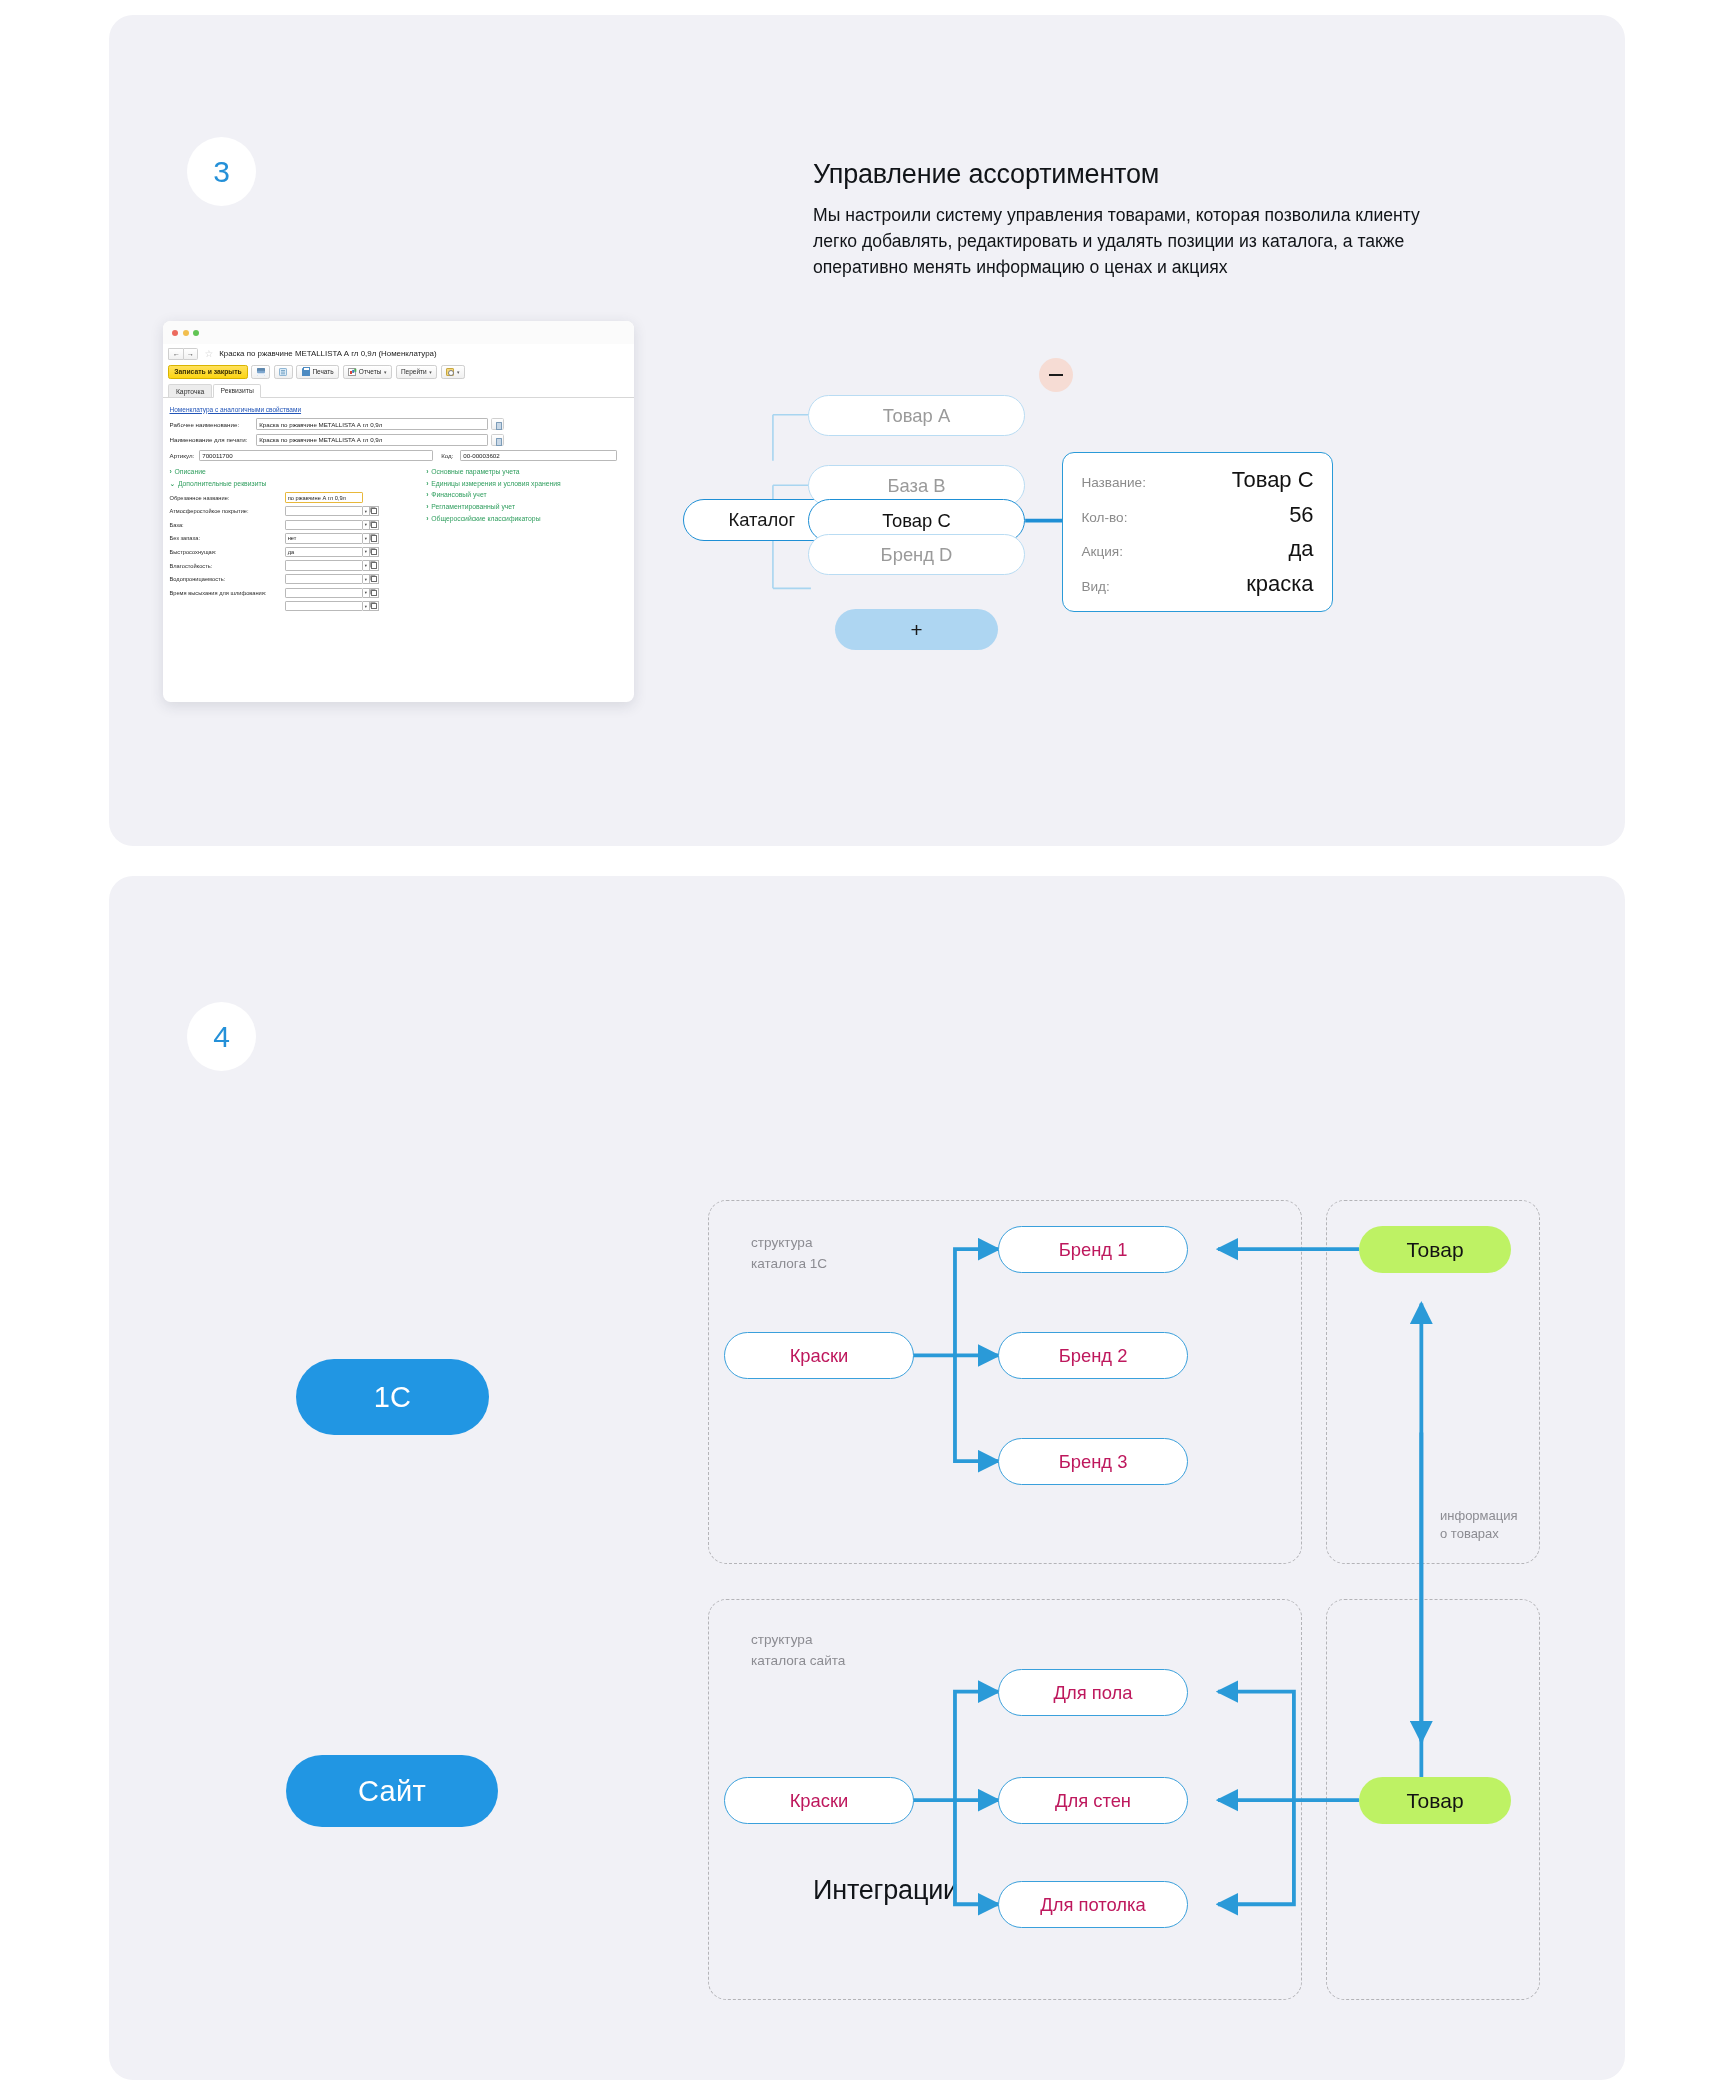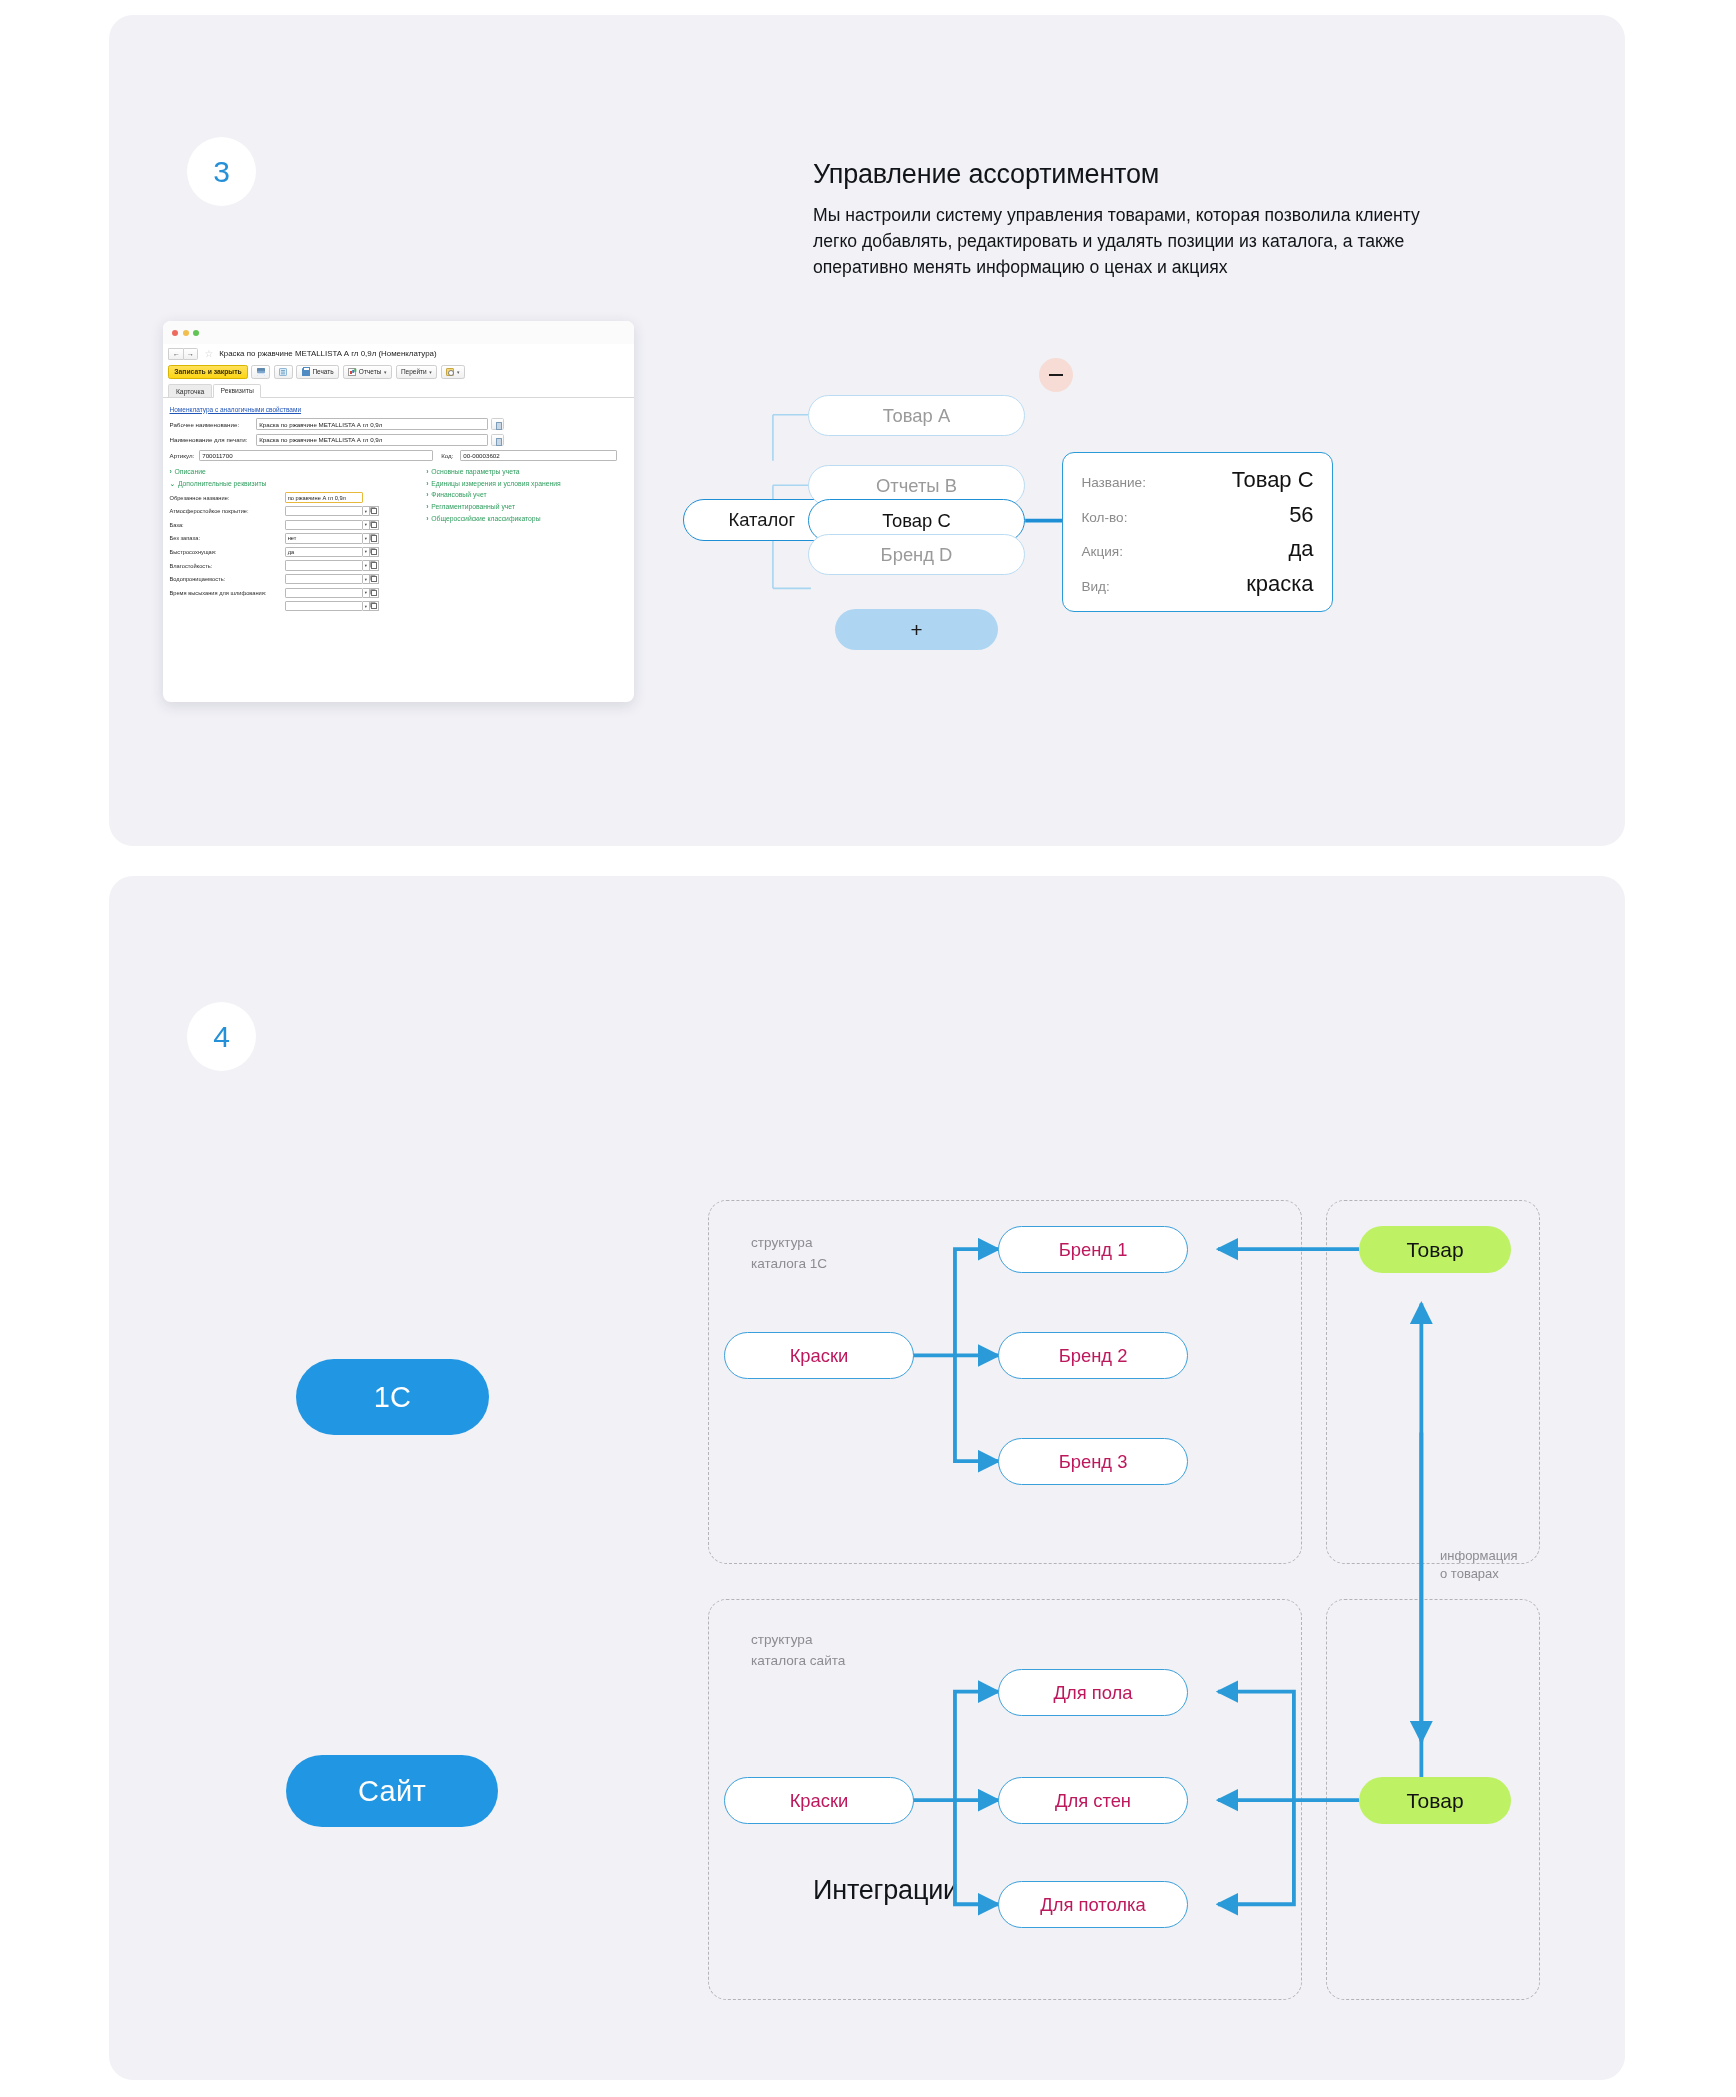--- a/index.html
+++ b/index.html
@@ -417,21 +417,21 @@
 
     <path d="M 158 340 L 175 340 L 175 340" stroke="#1e8fd5" stroke-width="7" fill="none"></path>
     <path d="M 158 340 L 245 340" stroke="#1e8fd5" stroke-width="7" fill="none"></path>
 
     <path d="M 640 340 L 892 340" stroke="#1e8fd5" stroke-width="7" fill="none"></path>
   </svg>
 
   <div class="pill root" style="left:5.4px; top:163px; width:157px; height:42px;" data-name="catalog-root-node">Каталог</div>
 
   <div class="pill faded" style="left:130px; top:59px; width:217px; height:41px;" data-name="catalog-item-tovar-a">Товар A</div>
-  <div class="pill faded" style="left:130px; top:129px; width:217px; height:41px;" data-name="catalog-item-tovar-b">Отчеты B</div>
+  <div class="pill faded" style="left:130px; top:129px; width:217px; height:41px;" data-name="catalog-item-tovar-b">База B</div>
   <div class="pill strong" style="left:130px; top:163px; width:217px; height:43px;" data-name="catalog-item-tovar-c">Товар C</div>
   <div class="pill faded" style="left:130px; top:198px; width:217px; height:41px;" data-name="catalog-item-tovar-d">Бренд D</div>
 
   <style>
     .diagram3 .pill[data-name="catalog-item-tovar-a"] { top: 18px; }
     .diagram3 .pill[data-name="catalog-item-tovar-b"] { top: 88px; }
     .diagram3 .pill[data-name="catalog-item-tovar-c"] { top: 163px; }
     .diagram3 .pill[data-name="catalog-item-tovar-d"] { top: 232px; }
     .diagram3 .pill[data-name="catalog-root-node"]    { top: 163px; }
   </style>
@@ -518,21 +518,21 @@
     <path d="M 1185 1138 L 1185 1330 L 1045 1330" stroke="#2a9ad8" stroke-width="7" fill="none" marker-end="url(#ah)"></path>
   </svg>
 
   <div class="npill" style="left:73px; top:149px; width:190px; height:47px;" data-name="node-parent-kraski-1c">Краски</div>
   <div class="npill" style="left:347px; top:43px; width:190px; height:47px;" data-name="node-brand-1">Бренд 1</div>
   <div class="npill" style="left:347px; top:149px; width:190px; height:47px;" data-name="node-brand-2">Бренд 2</div>
   <div class="npill" style="left:347px; top:255px; width:190px; height:47px;" data-name="node-brand-3">Бренд 3</div>
 
   <div class="ppill" style="left:708px; top:43px; width:152px; height:47px;" data-name="node-product-top">Товар</div>
 
-  <div class="flowlabel" style="left:789px; top:324px;margin-top:40px;" data-name="flow-label-product-info">информация
+  <div class="flowlabel" style="left:789px; top:324px;" data-name="flow-label-product-info">информация
 о товарах</div>
 
   <div class="npill" style="left:73px; top:594px; width:190px; height:47px;" data-name="node-parent-kraski-site">Краски</div>
   <div class="npill" style="left:347px; top:486px; width:190px; height:47px;" data-name="node-dlya-pola">Для пола</div>
   <div class="npill" style="left:347px; top:594px; width:190px; height:47px;" data-name="node-dlya-sten">Для стен</div>
   <div class="npill" style="left:347px; top:698px; width:190px; height:47px;" data-name="node-dlya-potolka">Для потолка</div>
 
   <div class="ppill" style="left:708px; top:594px; width:152px; height:47px;" data-name="node-product-bottom">Товар</div>
 </div>
 

